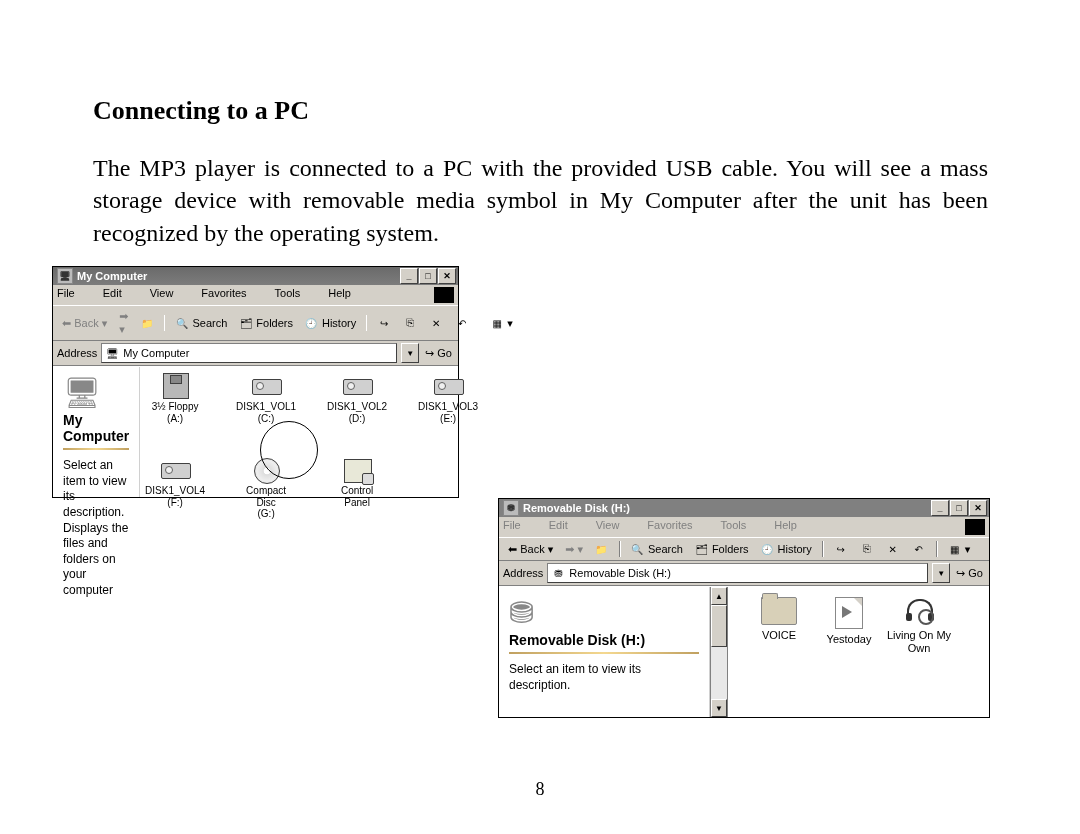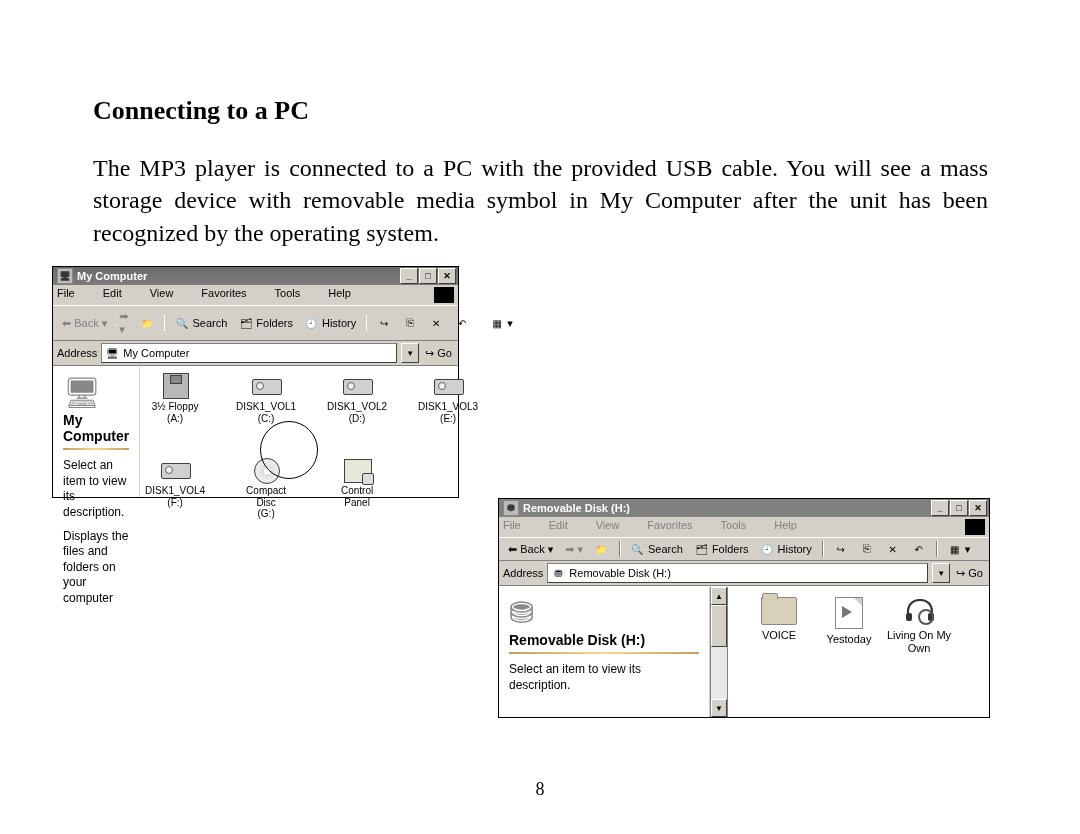--- a/index.html
+++ b/index.html
@@ -172,21 +172,21 @@
   .lp-sep {
     height: 2px;
     background: linear-gradient(to right, #c0a060, #f4d890, #c0a060);
     margin: 4px 0 8px 0;
   }
   .lp-text {
     font-size: 12px;
     color: #000;
     line-height: 1.3;
   }
-  .lp-text + .lp-text { margin-top: 8px; }
+  .lp-text + .lp-text { }
 
   .rightpane {
     flex: 1;
     padding: 6px 4px 8px 6px;
     position: relative;
   }
   .drive-grid {
     display: grid;
     grid-template-columns: repeat(4, 58px);
     column-gap: 2px;

